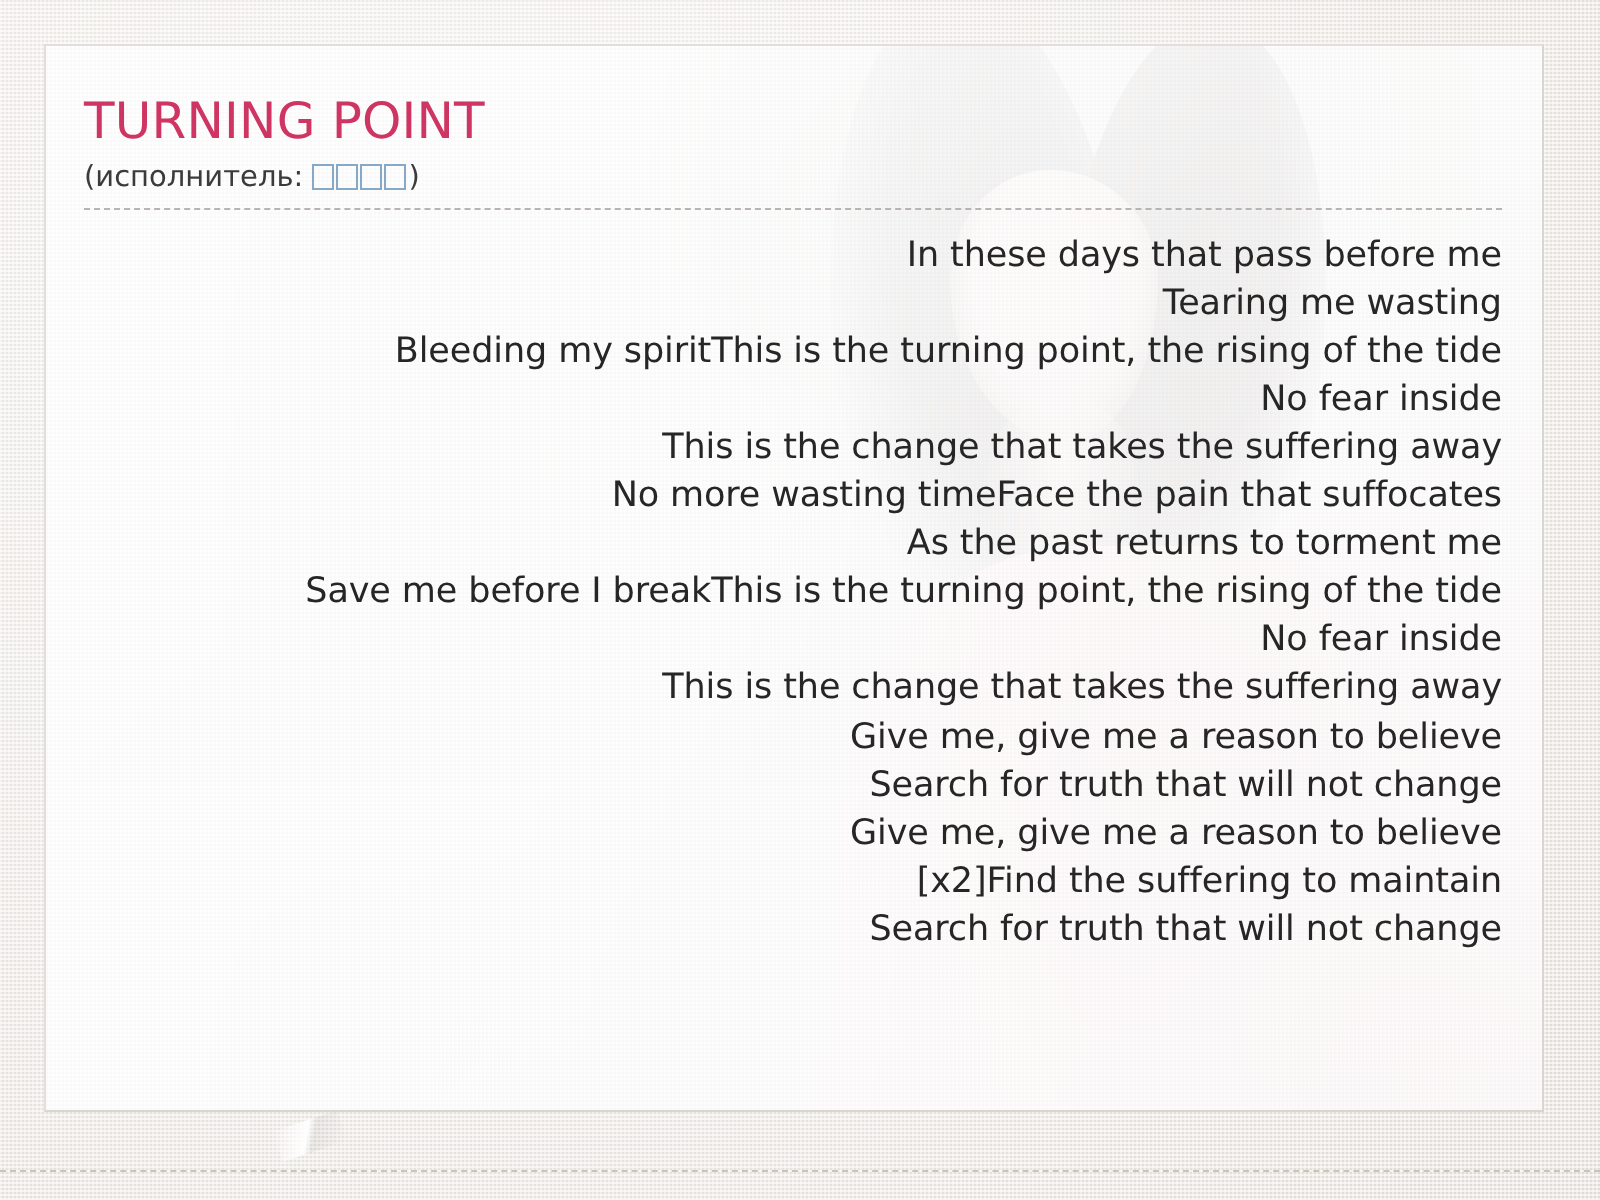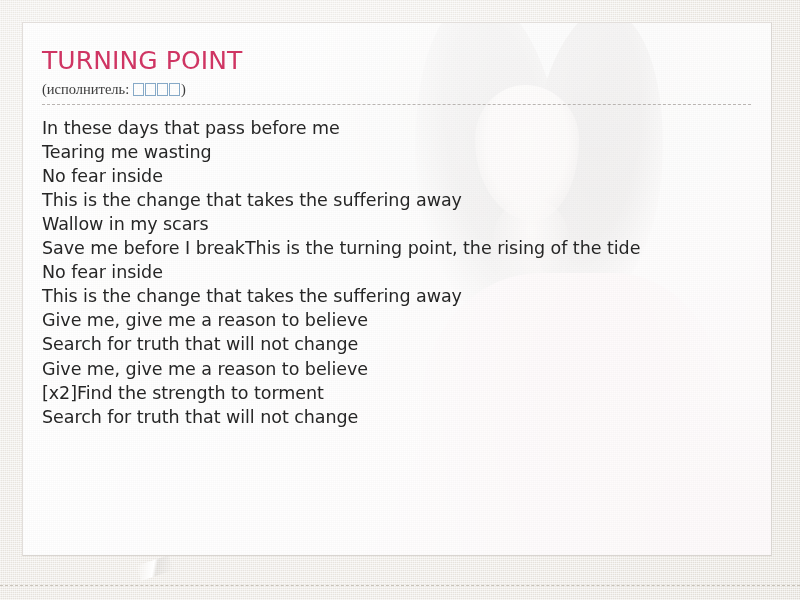--- a/index.html
+++ b/index.html
@@ -154,21 +154,20 @@
     white-space:nowrap;
   }
 
   #artist-line {
     margin-top:5px;
     font-size:14.5px;
     color:#3b3b3b;
     line-height:1.25;
     padding-bottom:5px;
     white-space:nowrap;
-    font-family:Liberation Serif, serif;
   }
   #artist-link {
     color:#7da4c6;
     text-decoration:underline;
     text-decoration-color:#aac4da;
     text-underline-offset:1px;
     cursor:pointer;
   }
   .tofu {
     display:inline-block;
@@ -184,21 +183,21 @@
     border-top:1px dashed #b9b4b1;
   }
 
   #lyrics-block {
     margin-top:11px;
     font-size:17.5px;
     line-height:24.1px;
     color:#262626;
     letter-spacing:-.05px;
   }
-  .lyric-line { white-space:nowrap; }
+  .lyric-line { white-space:nowrap;text-align:right; }
 </style>
 </head>
 <body>
 
 <div id="paper-backdrop"></div>
 <div id="paper-dashed-rule"></div>
 <div id="paper-scuff"></div>
 
 <div id="slide-card">
 
@@ -223,27 +222,29 @@
 
     <div id="artist-line">
       <span>(исполнитель: </span><a id="artist-link"><span class="tofu"></span><span class="tofu"></span><span class="tofu"></span><span class="tofu"></span></a><span>)</span>
     </div>
 
     <div id="header-rule"></div>
 
     <div id="lyrics-block">
         <div class="lyric-line">In these days that pass before me</div>
         <div class="lyric-line">Tearing me wasting</div>
+        <div class="lyric-line">Bleeding my spiritThis is the turning point, the rising of the tide</div>
         <div class="lyric-line">No fear inside</div>
         <div class="lyric-line">This is the change that takes the suffering away</div>
-        <div class="lyric-line">Wallow in my scars</div>
+        <div class="lyric-line">No more wasting timeFace the pain that suffocates</div>
+        <div class="lyric-line">As the past returns to torment me</div>
         <div class="lyric-line">Save me before I breakThis is the turning point, the rising of the tide</div>
         <div class="lyric-line">No fear inside</div>
         <div class="lyric-line">This is the change that takes the suffering away</div>
         <div class="lyric-line">Give me, give me a reason to believe</div>
         <div class="lyric-line">Search for truth that will not change</div>
         <div class="lyric-line">Give me, give me a reason to believe</div>
-        <div class="lyric-line">[x2]Find the strength to torment</div>
+        <div class="lyric-line">[x2]Find the suffering to maintain</div>
         <div class="lyric-line">Search for truth that will not change</div>
       </div>
 
   </div>
 </div>
 
 </body></html>

